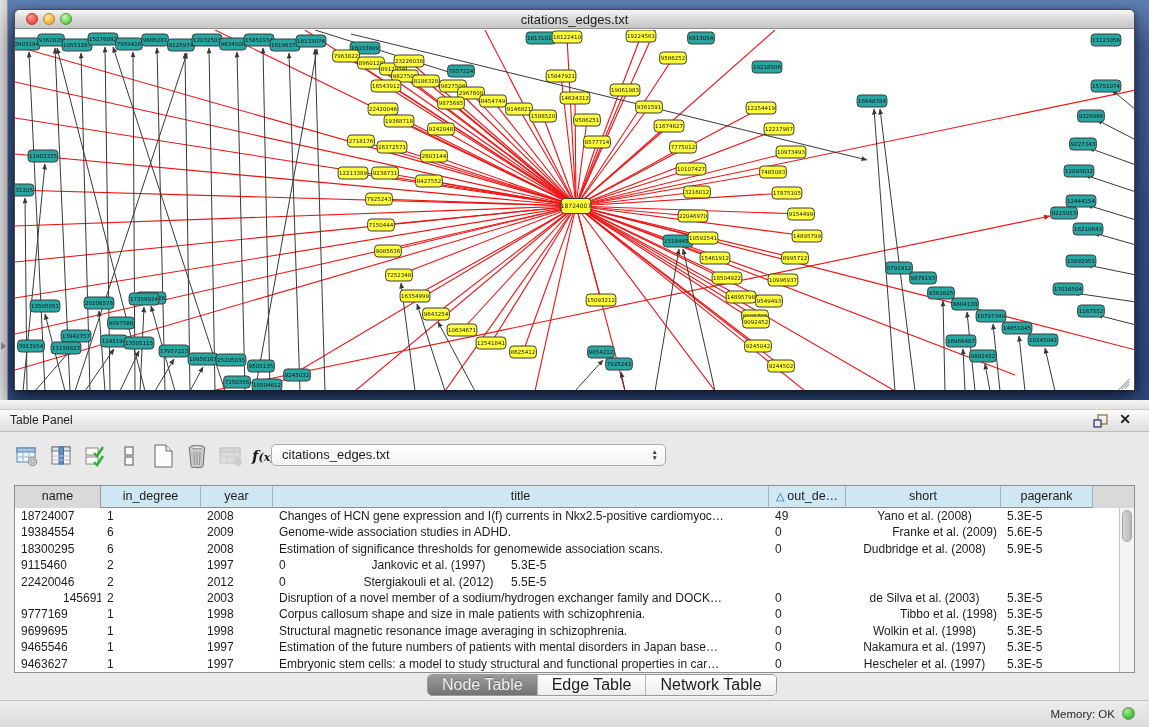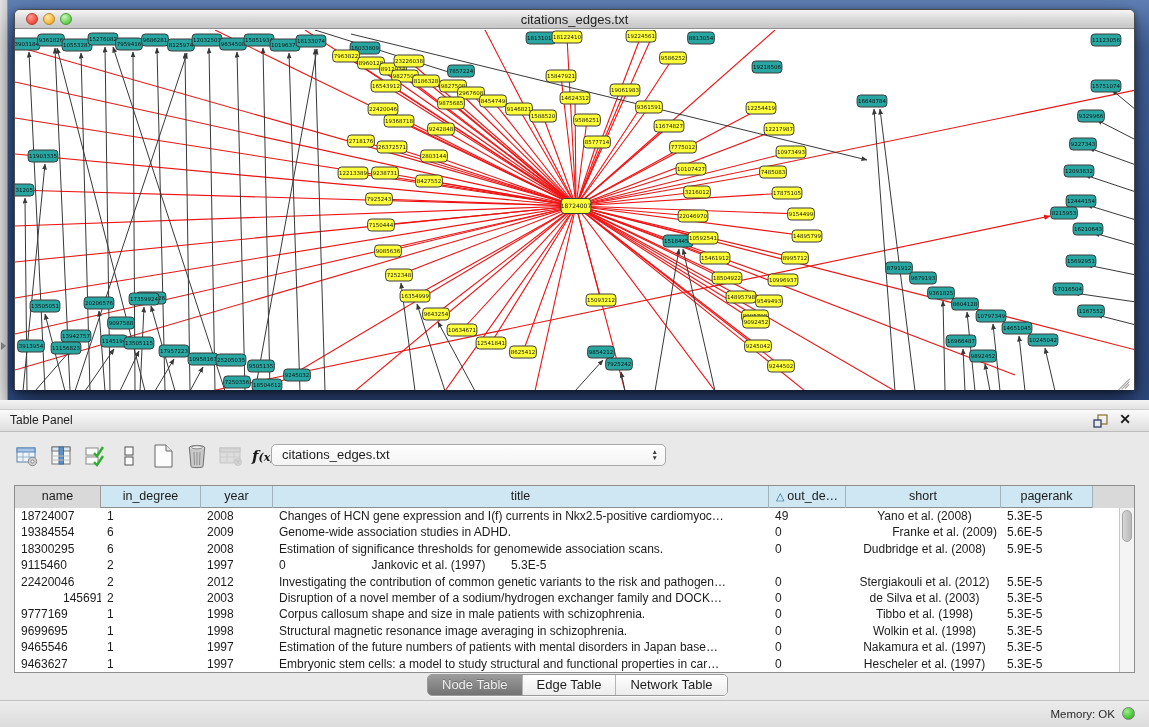--- a/index.html
+++ b/index.html
@@ -81,21 +81,21 @@
   .td.center { text-align:center; }
   .vscroll { position:absolute; right:0; top:22px; bottom:0; width:15px;
     background:#f4f4f4; border-left:1px solid #c6c6c6; cursor:pointer; }
   .vscroll .thumb { position:absolute; left:2px; top:2px; width:10px; height:32px;
     background:linear-gradient(90deg,#d6d6d6,#b9b9b9); border:1px solid #a5a5a5; border-radius:6px; }
 
   
   .tab-group { position:absolute; left:427px; top:242px; height:22px; display:flex;
     border:1px solid #9a9a9a; border-radius:5px; overflow:hidden;
     box-shadow:0 1px 0 rgba(255,255,255,.7); }
-  .tab { height:100%; padding:0 14px; font-size:13px; line-height:20px; cursor:pointer;
+  .tab { height:100%; padding:0 14px; font-size:16px; line-height:20px; cursor:pointer;
     background:linear-gradient(#ffffff,#ececec); color:#1d1d1d; border-right:1px solid #b5b5b5; }
   .tab:last-child { border-right:none; }
   .tab.selected { background:linear-gradient(#9b9b9b,#737373); color:#efefef;
     text-shadow:0 -1px 0 rgba(0,0,0,.25); }
 
   
   .status-bar { position:absolute; left:0; top:268px; width:1149px; height:27px;
     background:linear-gradient(#ececec,#dcdcdc); border-top:1px solid #c2c2c2; }
   .memory { position:absolute; right:34px; top:7px; font-size:11.5px; color:#2a2a2a; }
   .mem-dot { position:absolute; right:14px; top:6px; width:13px; height:13px; border-radius:50%;
@@ -914,41 +914,40 @@
             <div class="td" style="width: 100px;">2</div>
             <div class="td" style="width: 72px;">1997</div>
             <div class="td" style="width: 77px;">0</div>
             <div class="td center" style="width: 155px;">Jankovic et al. (1997)</div>
             <div class="td" style="width: 92px;">5.3E-5</div>
           </div>
           <div class="tr">
             <div class="td" style="width: 86px;">22420046</div>
             <div class="td" style="width: 100px;">2</div>
             <div class="td" style="width: 72px;">2012</div>
-            <div class="td" style="width: 496px;">Investigating the contribution of common genetic variants to the risk and pathogen…</div>
             <div class="td" style="width: 77px;">0</div>
             <div class="td center" style="width: 155px; text-align: center;">Stergiakouli et al. (2012)</div>
             <div class="td" style="width: 92px;">5.5E-5</div>
           </div>
           <div class="tr">
             <div class="td" style="width: 86px; padding-left: 48px;">14569117</div>
             <div class="td" style="width: 100px;">2</div>
             <div class="td" style="width: 72px;">2003</div>
             <div class="td" style="width: 496px;">Disruption of a novel member of a sodium/hydrogen exchanger family and DOCK…</div>
             <div class="td" style="width: 77px;">0</div>
             <div class="td center" style="width: 155px;">de Silva et al. (2003)</div>
             <div class="td" style="width: 92px;">5.3E-5</div>
           </div>
           <div class="tr">
             <div class="td" style="width: 86px;">9777169</div>
             <div class="td" style="width: 100px;">1</div>
             <div class="td" style="width: 72px;">1998</div>
             <div class="td" style="width: 496px;">Corpus callosum shape and size in male patients with schizophrenia.</div>
             <div class="td" style="width: 77px;">0</div>
-            <div class="td center" style="width: 155px;">Tibbo et al. (1998)</div>
+            <div class="td center" style="width: 155px; text-align: right;">Tibbo et al. (1998)</div>
             <div class="td" style="width: 92px;">5.3E-5</div>
           </div>
           <div class="tr">
             <div class="td" style="width: 86px;">9699695</div>
             <div class="td" style="width: 100px;">1</div>
             <div class="td" style="width: 72px;">1998</div>
             <div class="td" style="width: 496px;">Structural magnetic resonance image averaging in schizophrenia.</div>
             <div class="td" style="width: 77px;">0</div>
             <div class="td center" style="width: 155px;">Wolkin et al. (1998)</div>
             <div class="td" style="width: 92px;">5.3E-5</div>

